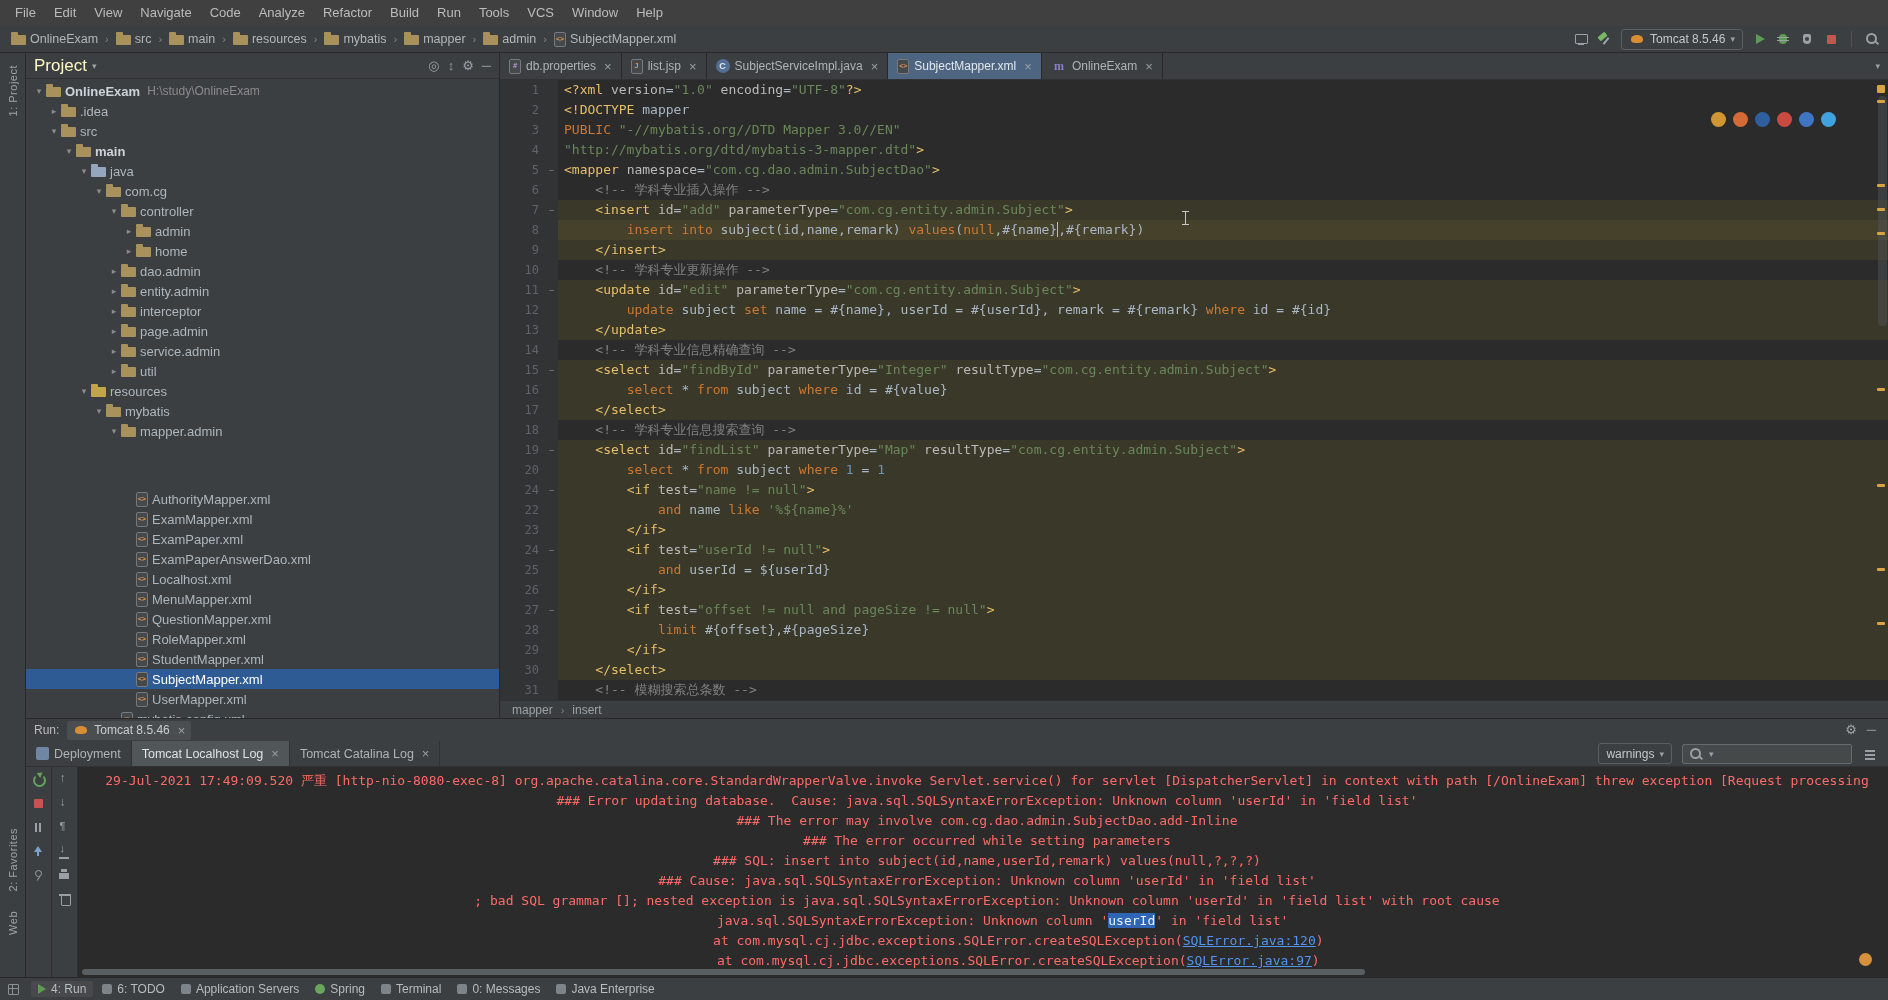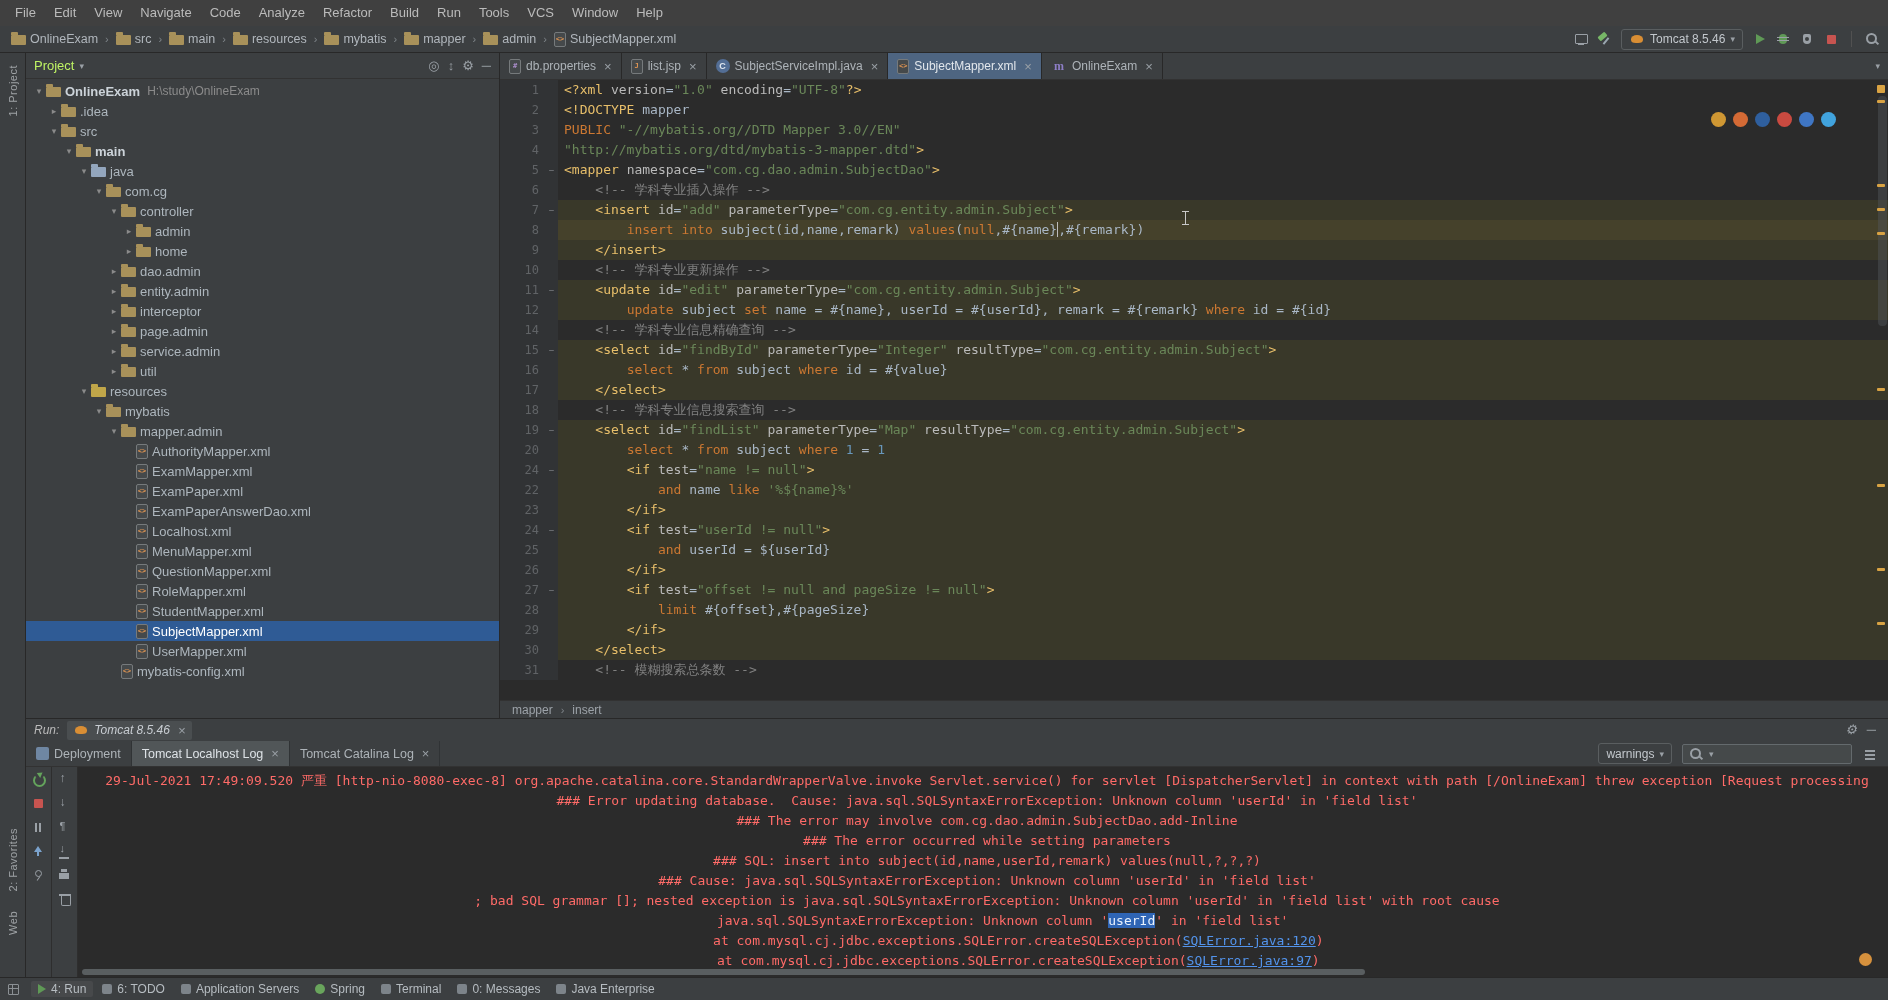--- a/index.html
+++ b/index.html
@@ -24,21 +24,21 @@
   .body{flex:1;display:flex;min-height:0;}
   .stripe{width:26px;background:#3c3f41;border-right:1px solid #282828;display:flex;flex-direction:column;align-items:center;flex:none;}
   .vlabel{writing-mode:vertical-rl;transform:rotate(180deg);font-size:11px;color:#9fa3a6;letter-spacing:.5px;cursor:default;}
   .vlabel.top{margin-top:12px;}
   .stripe-bottom{margin-top:auto;margin-bottom:42px;display:flex;flex-direction:column;gap:20px;align-items:center;}
   .rest{flex:1;display:flex;flex-direction:column;min-width:0;}
   .main-row{flex:1;display:flex;min-height:0;}
   
   .project-panel{width:474px;background:#3c3f41;border-right:1px solid #282828;display:flex;flex-direction:column;flex:none;}
   .pp-header{height:26px;display:flex;align-items:center;padding:0 8px;gap:5px;border-bottom:1px solid #323232;}
-  .pp-title{color:#bef264;font-size:13px;}
+  .pp-title{color:#fef9c3;font-size:17px;}
   .pp-icons{margin-left:auto;display:flex;align-items:center;gap:8px;}
   .glyph{color:#9aa0a6;font-size:13px;line-height:16px;}
   .tree{flex:1;overflow:hidden;padding-top:2px;}
   .trow{height:20px;display:flex;align-items:center;white-space:nowrap;font-size:13px;color:#adb6bd;cursor:default;}
   .trow.sel{background:#2f5b95;color:#e6ebf0;}
   .chev{width:14px;color:#8a8a8a;font-size:9px;text-align:center;flex:none;}
   .tlabel{margin-left:4px;}
   .tlabel.bold{font-weight:bold;color:#ccd3d9;}
   .trow.sel .tlabel{color:#ffffff;}
   .tpath{color:#8b8b8b;margin-left:7px;font-size:12px;}
@@ -117,21 +117,21 @@
   .estripe{position:absolute;top:0;right:0;width:14px;bottom:0;}
   .emark{position:absolute;right:3px;width:8px;height:3px;background:#d9a343;border-radius:1px;}
   .insp{position:absolute;top:5px;right:3px;width:8px;height:8px;background:#d9a343;border-radius:1px;}
   .vthumb{position:absolute;right:1px;top:16px;width:9px;height:230px;background:#53575a;opacity:.45;border-radius:4px;}
   .ibeam{position:absolute;left:681px;top:130px;width:9px;height:16px;}
   .ibeam::before{content:"";position:absolute;left:4px;top:2px;width:1px;height:12px;background:#c8c8c8;}
   .ibeam::after{content:"";position:absolute;left:1px;top:1px;width:7px;height:1px;background:#c8c8c8;box-shadow:0 13px 0 #c8c8c8;}
   .crumbs2{height:18px;background:#3b3e40;border-top:1px solid #323232;display:flex;align-items:center;padding:0 12px;gap:6px;font-size:12px;color:#9ca2a8;flex:none;}
   
   .run-panel{height:259px;border-top:1px solid #282828;display:flex;flex-direction:column;flex:none;background:#2b2b2b;}
-  .run-header{height:22px;background:#3c3f41;display:flex;align-items:center;padding:0 8px;gap:8px;flex:none;font-style:italic;}
+  .run-header{height:22px;background:#3c3f41;display:flex;align-items:center;padding:0 8px;gap:8px;flex:none;}
   .run-label{color:#bbbbbb;font-size:12px;}
   .chip{display:flex;align-items:center;gap:5px;background:#4a4e50;border-radius:2px;padding:0 6px;height:19px;font-size:12px;color:#c8cdd2;}
   .run-header-icons{margin-left:auto;display:flex;align-items:center;gap:10px;padding-right:4px;}
   .run-tabs{height:26px;background:#3c3f41;border-bottom:1px solid #323232;display:flex;align-items:stretch;flex:none;gap:36px;}
   .rtabs-left{display:flex;align-items:stretch;}
   .rtab{display:flex;align-items:center;gap:5px;padding:0 10px;font-size:12.5px;color:#adb3b8;border-right:1px solid #303335;cursor:default;}
   .rtab.active{background:#515658;color:#dde2e6;}
   .run-tab-controls{margin-left:auto;display:flex;align-items:center;gap:10px;padding-right:10px;}
   .searchbox{display:flex;align-items:center;gap:5px;width:170px;height:20px;background:#45494a;border:1px solid #646a6d;border-radius:2px;padding:0 5px;}
   .run-main{flex:1;display:flex;min-height:0;text-align:center;}
@@ -339,21 +339,21 @@
               <div class="trow" style="padding-left: 66px;">
                 <span class="chev">▾</span>
                 <span class="ic ic-fold c-folder"></span>
                 <span class="tlabel">mybatis</span>
               </div>
               <div class="trow" style="padding-left: 81px;">
                 <span class="chev">▾</span>
                 <span class="ic ic-fold c-folder"></span>
                 <span class="tlabel">mapper.admin</span>
               </div>
-              <div class="trow" style="padding-left: 96px;">
+              <div class="trow" style="padding-left: 96px; margin-top: 48px;">
                 <span class="chev"></span>
                 <span class="ic ic-file f-xml"></span>
                 <span class="tlabel">AuthorityMapper.xml</span>
               </div>
               <div class="trow" style="padding-left: 96px;">
                 <span class="chev"></span>
                 <span class="ic ic-file f-xml"></span>
                 <span class="tlabel">ExamMapper.xml</span>
               </div>
               <div class="trow" style="padding-left: 96px;">
@@ -518,20 +518,27 @@
                     <span class="fold">−</span>
                   </span>
                   <span class="codeln hl"><span class="tok-p">    </span><span class="tok-t">&lt;update </span><span class="tok-a">id</span><span class="tok-p">=</span><span class="tok-v">"edit"</span><span class="tok-p"> </span><span class="tok-a">parameterType</span><span class="tok-p">=</span><span class="tok-v">"com.cg.entity.admin.Subject"</span><span class="tok-t">&gt;</span></span>
                 </div>
                 <div class="line">
                   <span class="gut">
                     <span class="num">12</span>
                     <span class="fold"></span>
                   </span>
                   <span class="codeln hl"><span class="tok-p">        </span><span class="tok-k">update</span><span class="tok-p"> subject </span><span class="tok-k">set</span><span class="tok-p"> name = #{name}, userId = #{userId}, remark = #{remark} </span><span class="tok-k">where</span><span class="tok-p"> id = #{id}</span></span>
+                </div>
+                <div class="line">
+                  <span class="gut">
+                    <span class="num">13</span>
+                    <span class="fold"></span>
+                  </span>
+                  <span class="codeln hl"><span class="tok-p">    </span><span class="tok-t">&lt;/update&gt;</span></span>
                 </div>
                 <div class="line">
                   <span class="gut">
                     <span class="num">14</span>
                     <span class="fold"></span>
                   </span>
                   <span class="codeln"><span class="tok-p">    </span><span class="tok-c">&lt;!-- 学科专业信息精确查询 --&gt;</span></span>
                 </div>
                 <div class="line">
                   <span class="gut">

